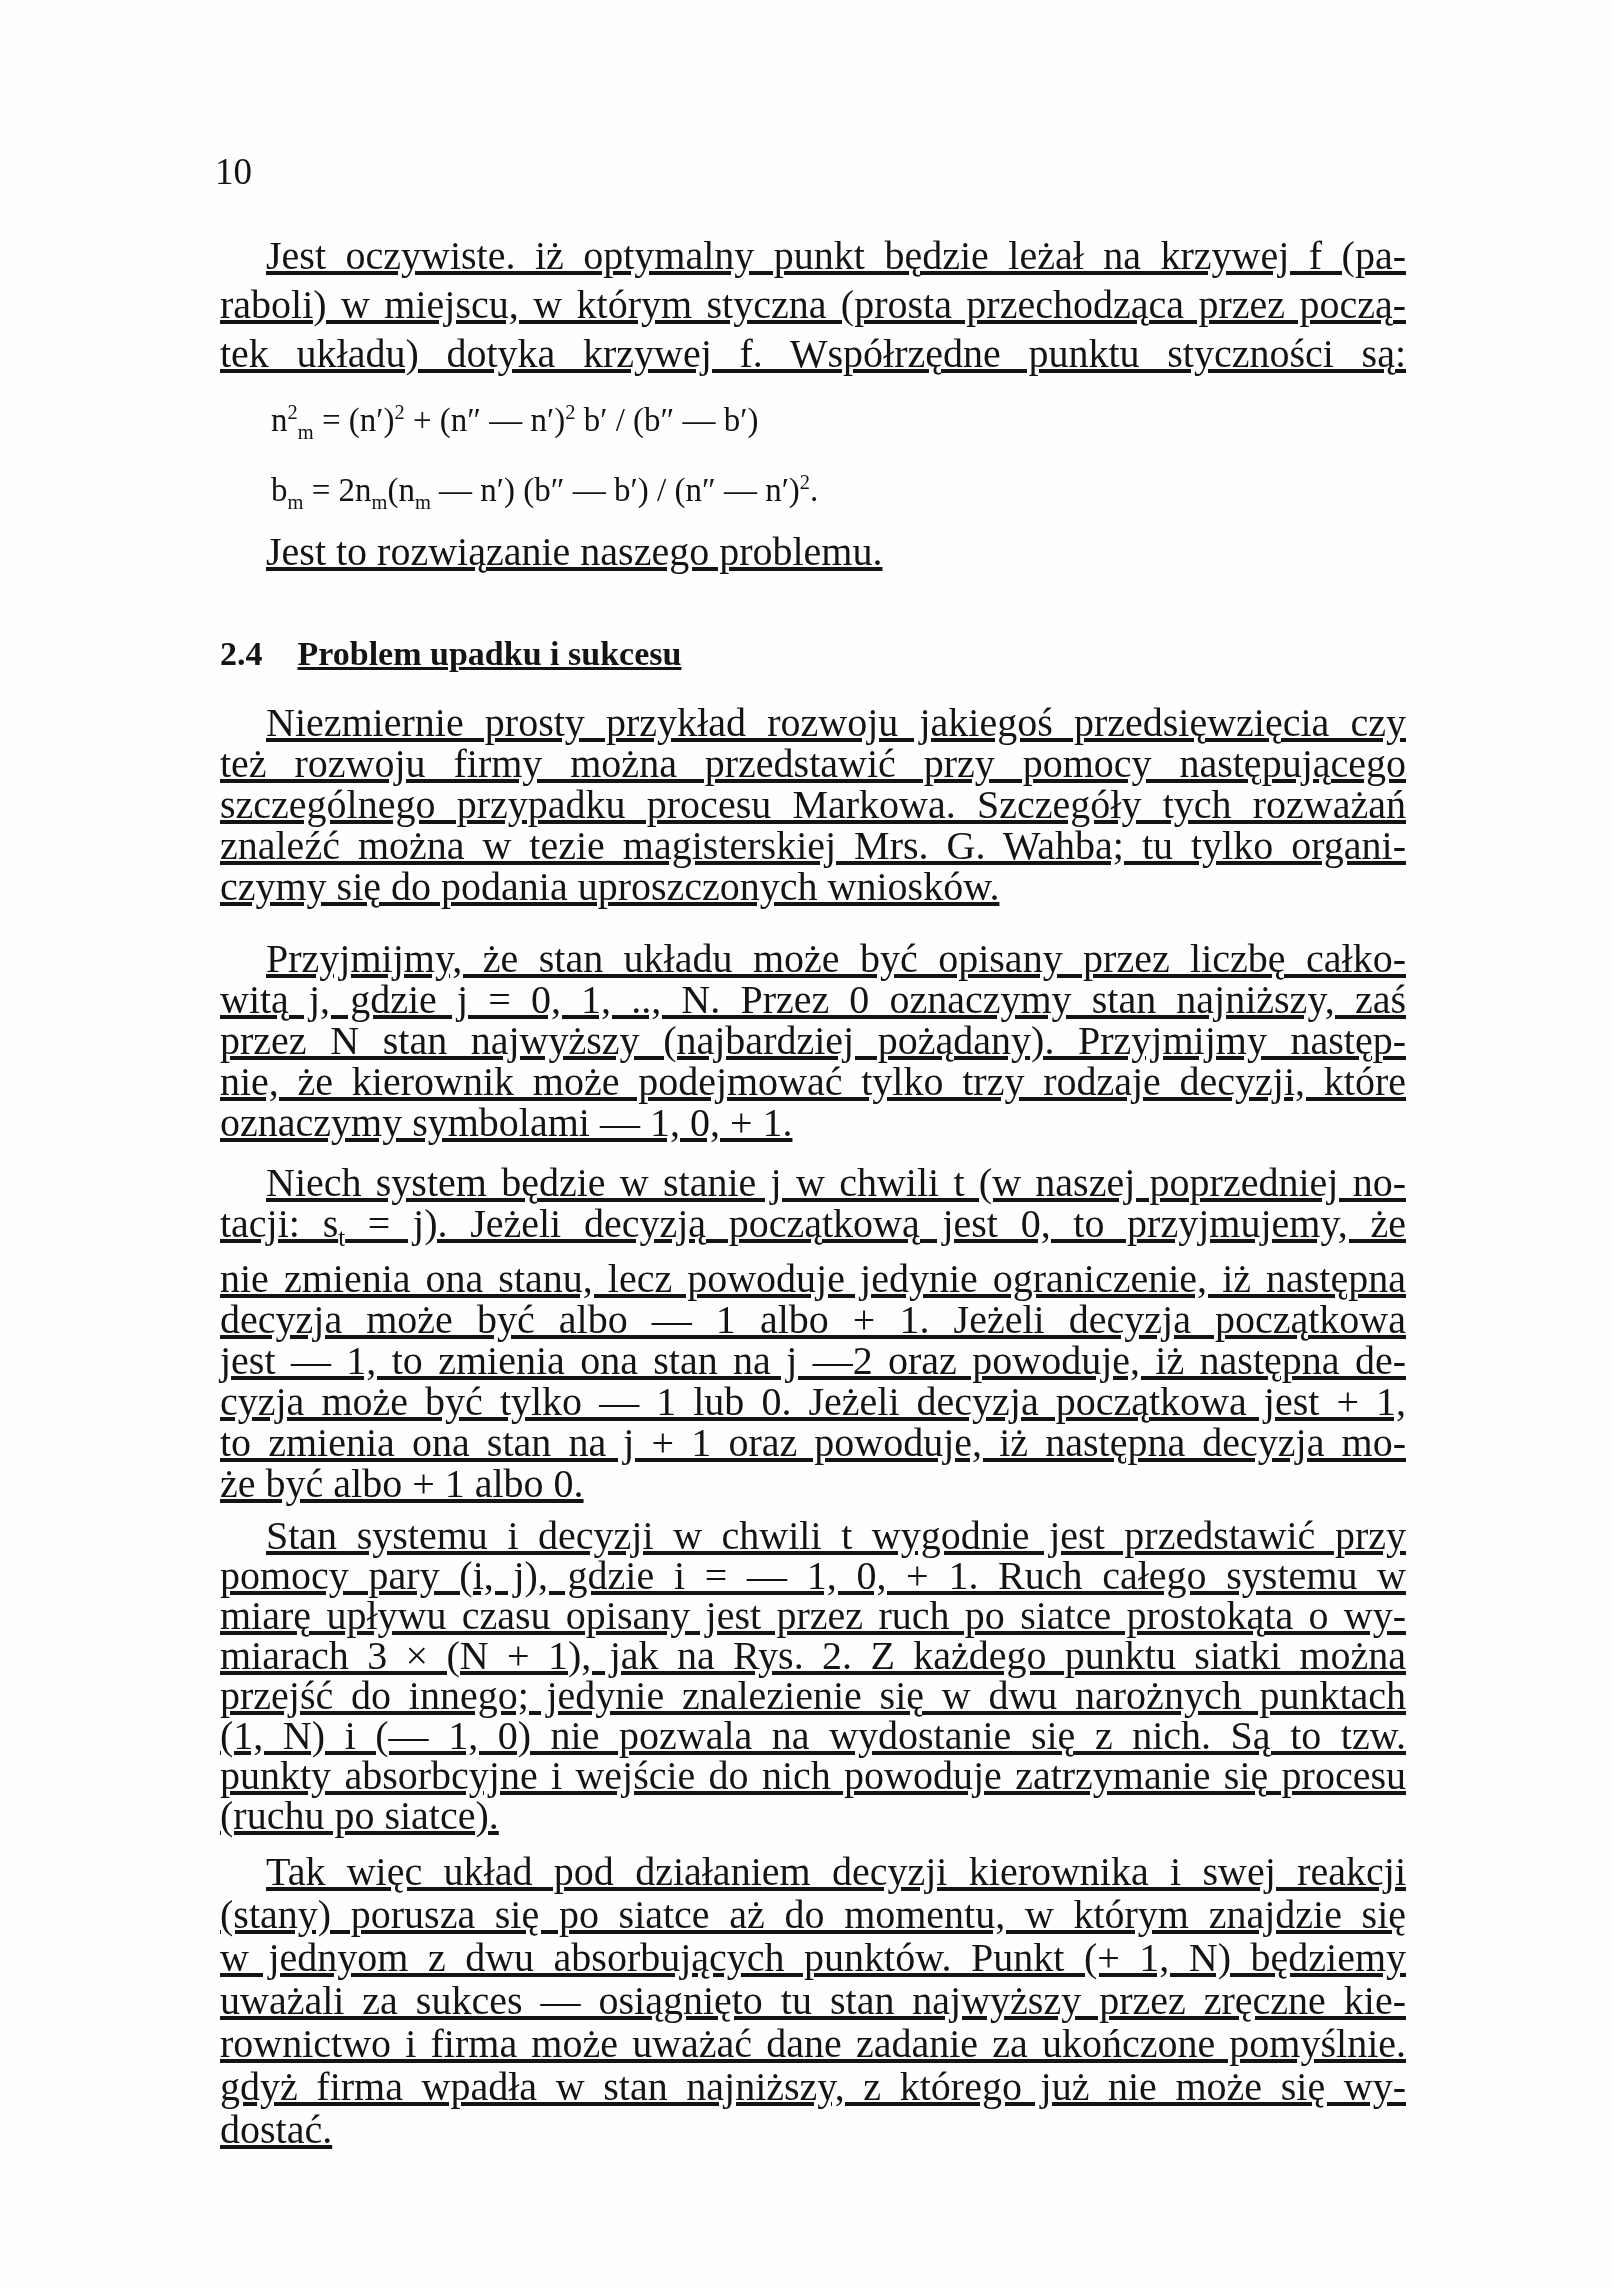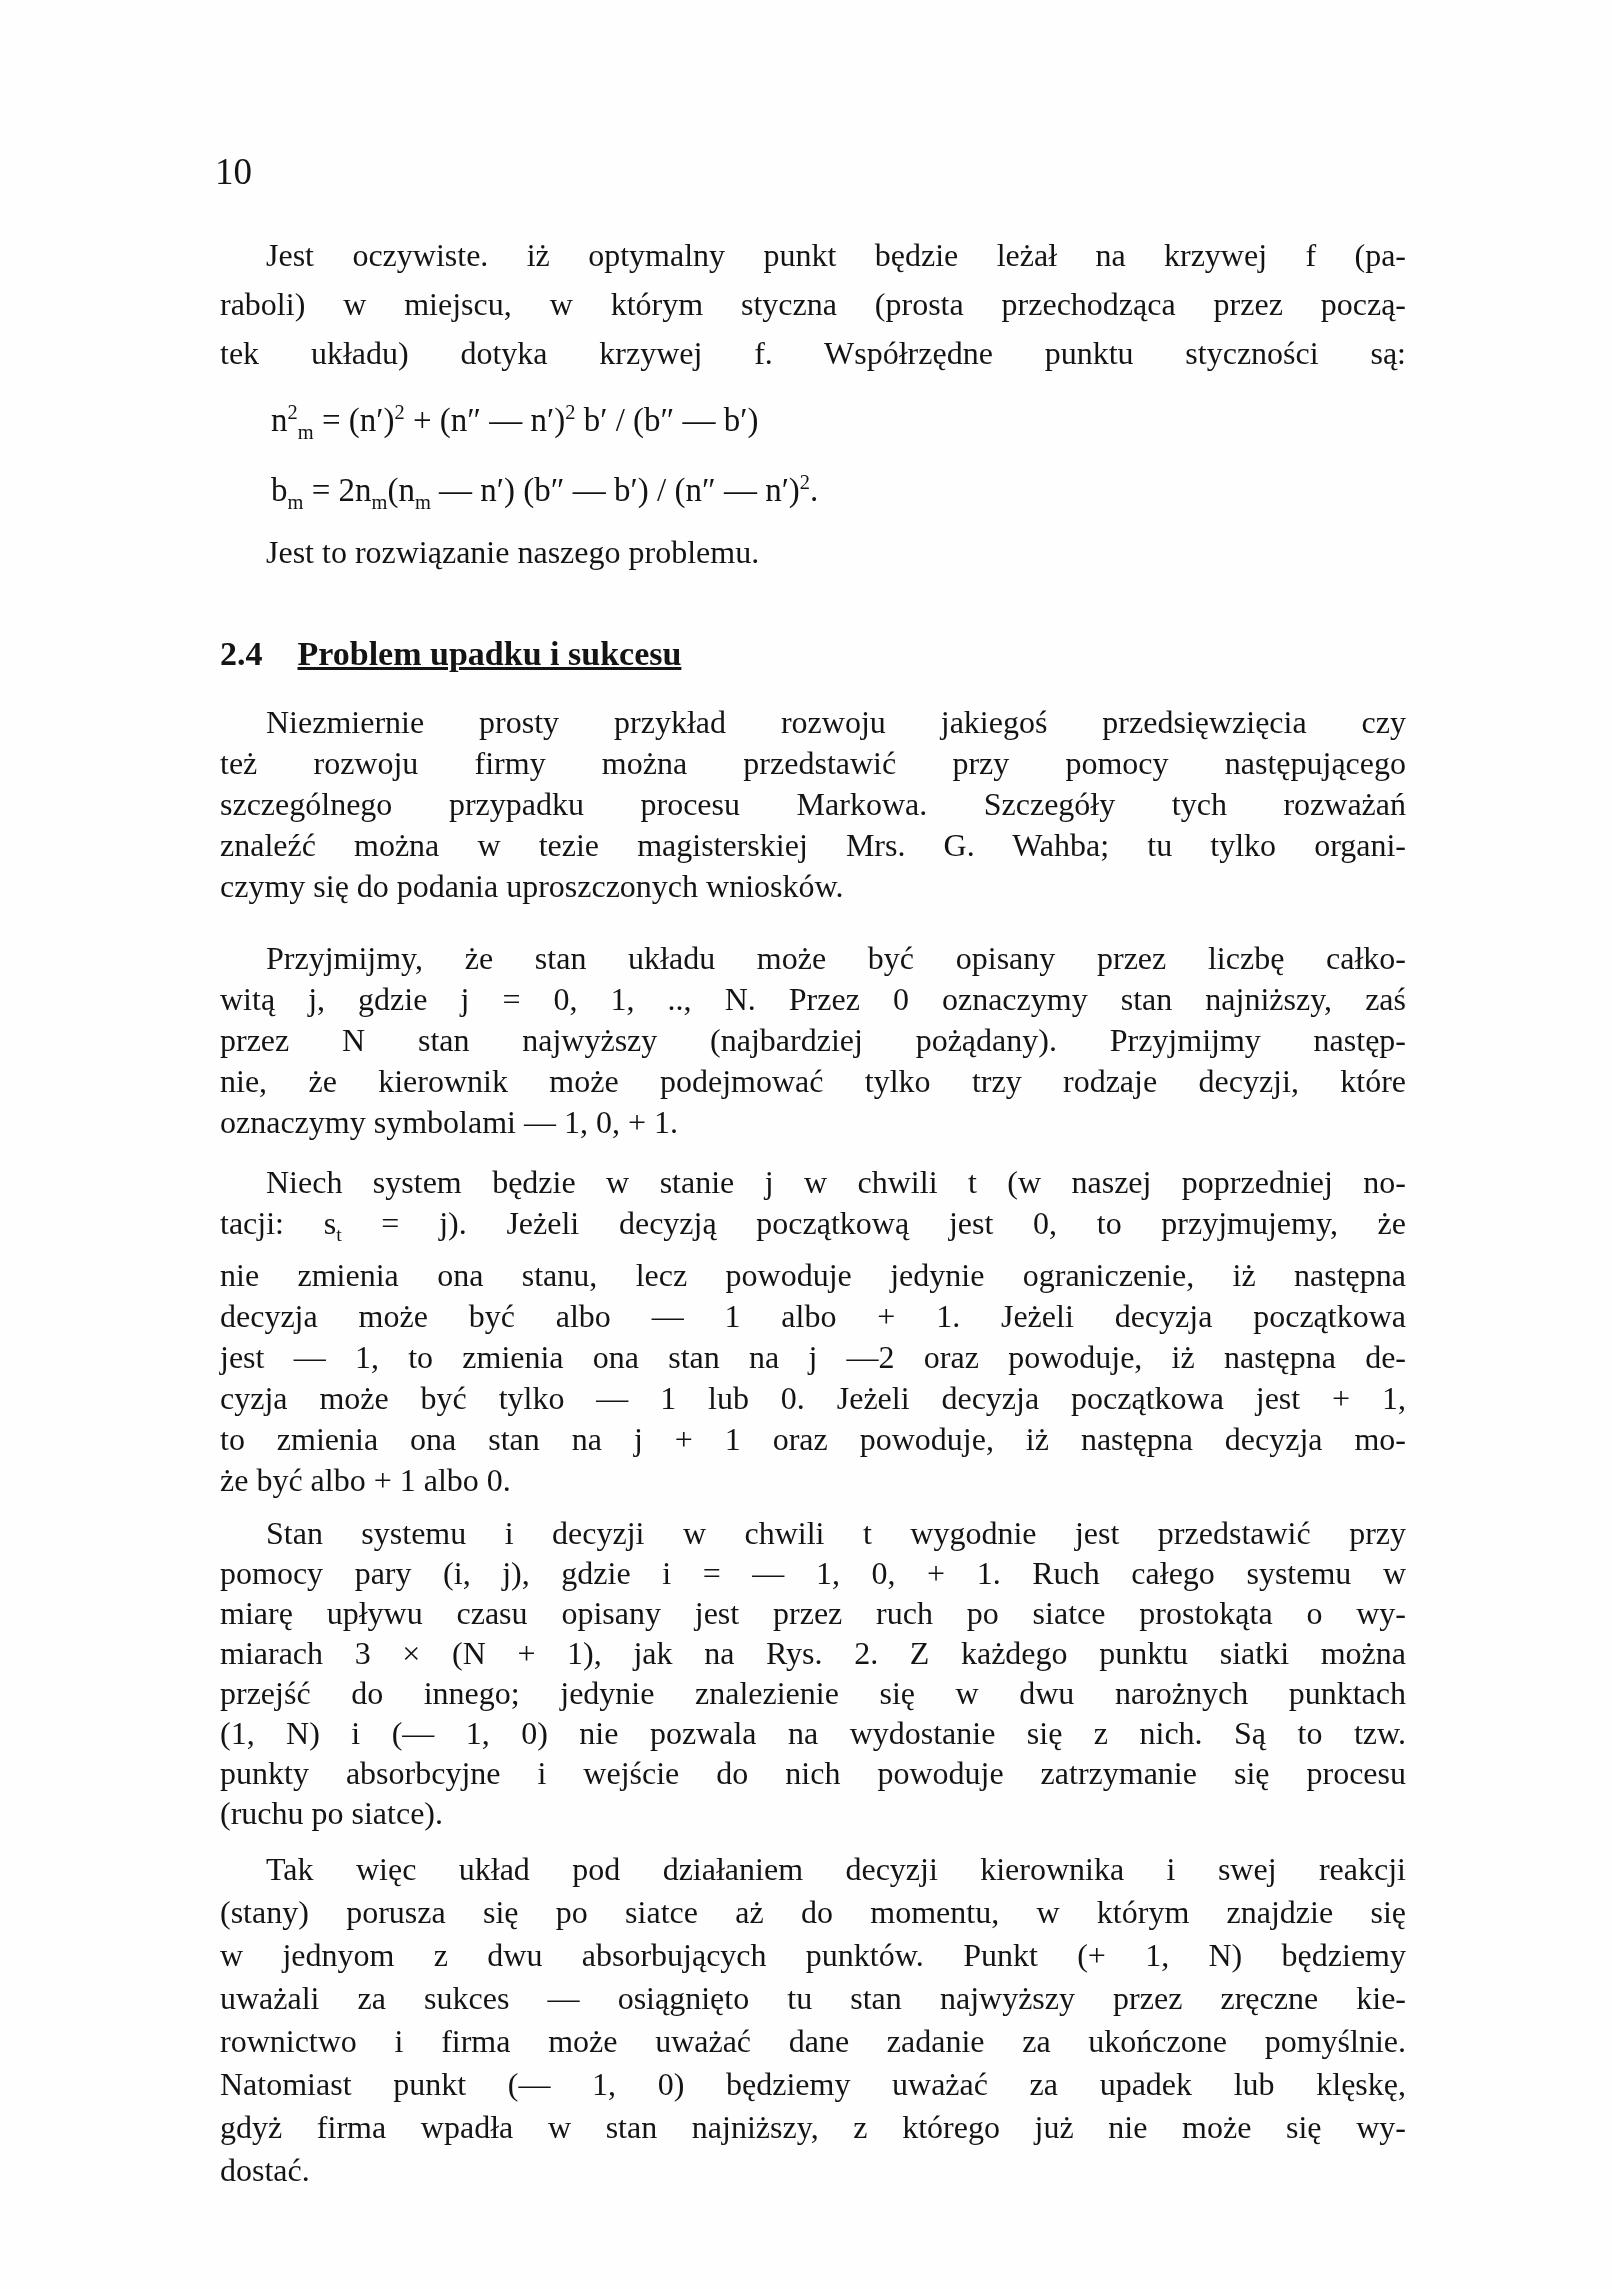--- a/index.html
+++ b/index.html
@@ -18,21 +18,21 @@
     top: 153px;
     font-size: 37px;
     line-height: 1;
   }
   .column {
     position: absolute;
     left: 220px;
     top: 0;
     width: 1186px;
   }
-  .para { font-size: 32px; }
+  .para { font-size: 40px; text-decoration: underline; }
   .line {
     text-align: justify;
     text-align-last: justify;
     white-space: normal;
   }
   .line.last { text-align-last: left; }
   .justify-last .line.last { text-align-last: justify; }
   .para .line:first-child { text-indent: 46px; }
 
   #para1 { margin-top: 231px; line-height: 49px; }
@@ -124,19 +124,18 @@
       <div class="line">punkty absorbcyjne i wejście do nich powoduje zatrzymanie się procesu</div>
       <div class="line last">(ruchu po siatce).</div>
     </div>
 
   <div class="para" id="para6">
       <div class="line">Tak więc układ pod działaniem decyzji kierownika i swej reakcji</div>
       <div class="line">(stany) porusza się po siatce aż do momentu, w którym znajdzie się</div>
       <div class="line">w jednyom z dwu absorbujących punktów. Punkt (+ 1, N) będziemy</div>
       <div class="line">uważali za sukces — osiągnięto tu stan najwyższy przez zręczne kie-</div>
       <div class="line">rownictwo i firma może uważać dane zadanie za ukończone pomyślnie.</div>
-      <div class="line">Natomiast punkt (— 1, 0) będziemy uważać za upadek lub klęskę,</div>
       <div class="line">gdyż firma wpadła w stan najniższy, z którego już nie może się wy-</div>
       <div class="line last">dostać.</div>
     </div>
 
 </div>
 
 
 </body></html>

